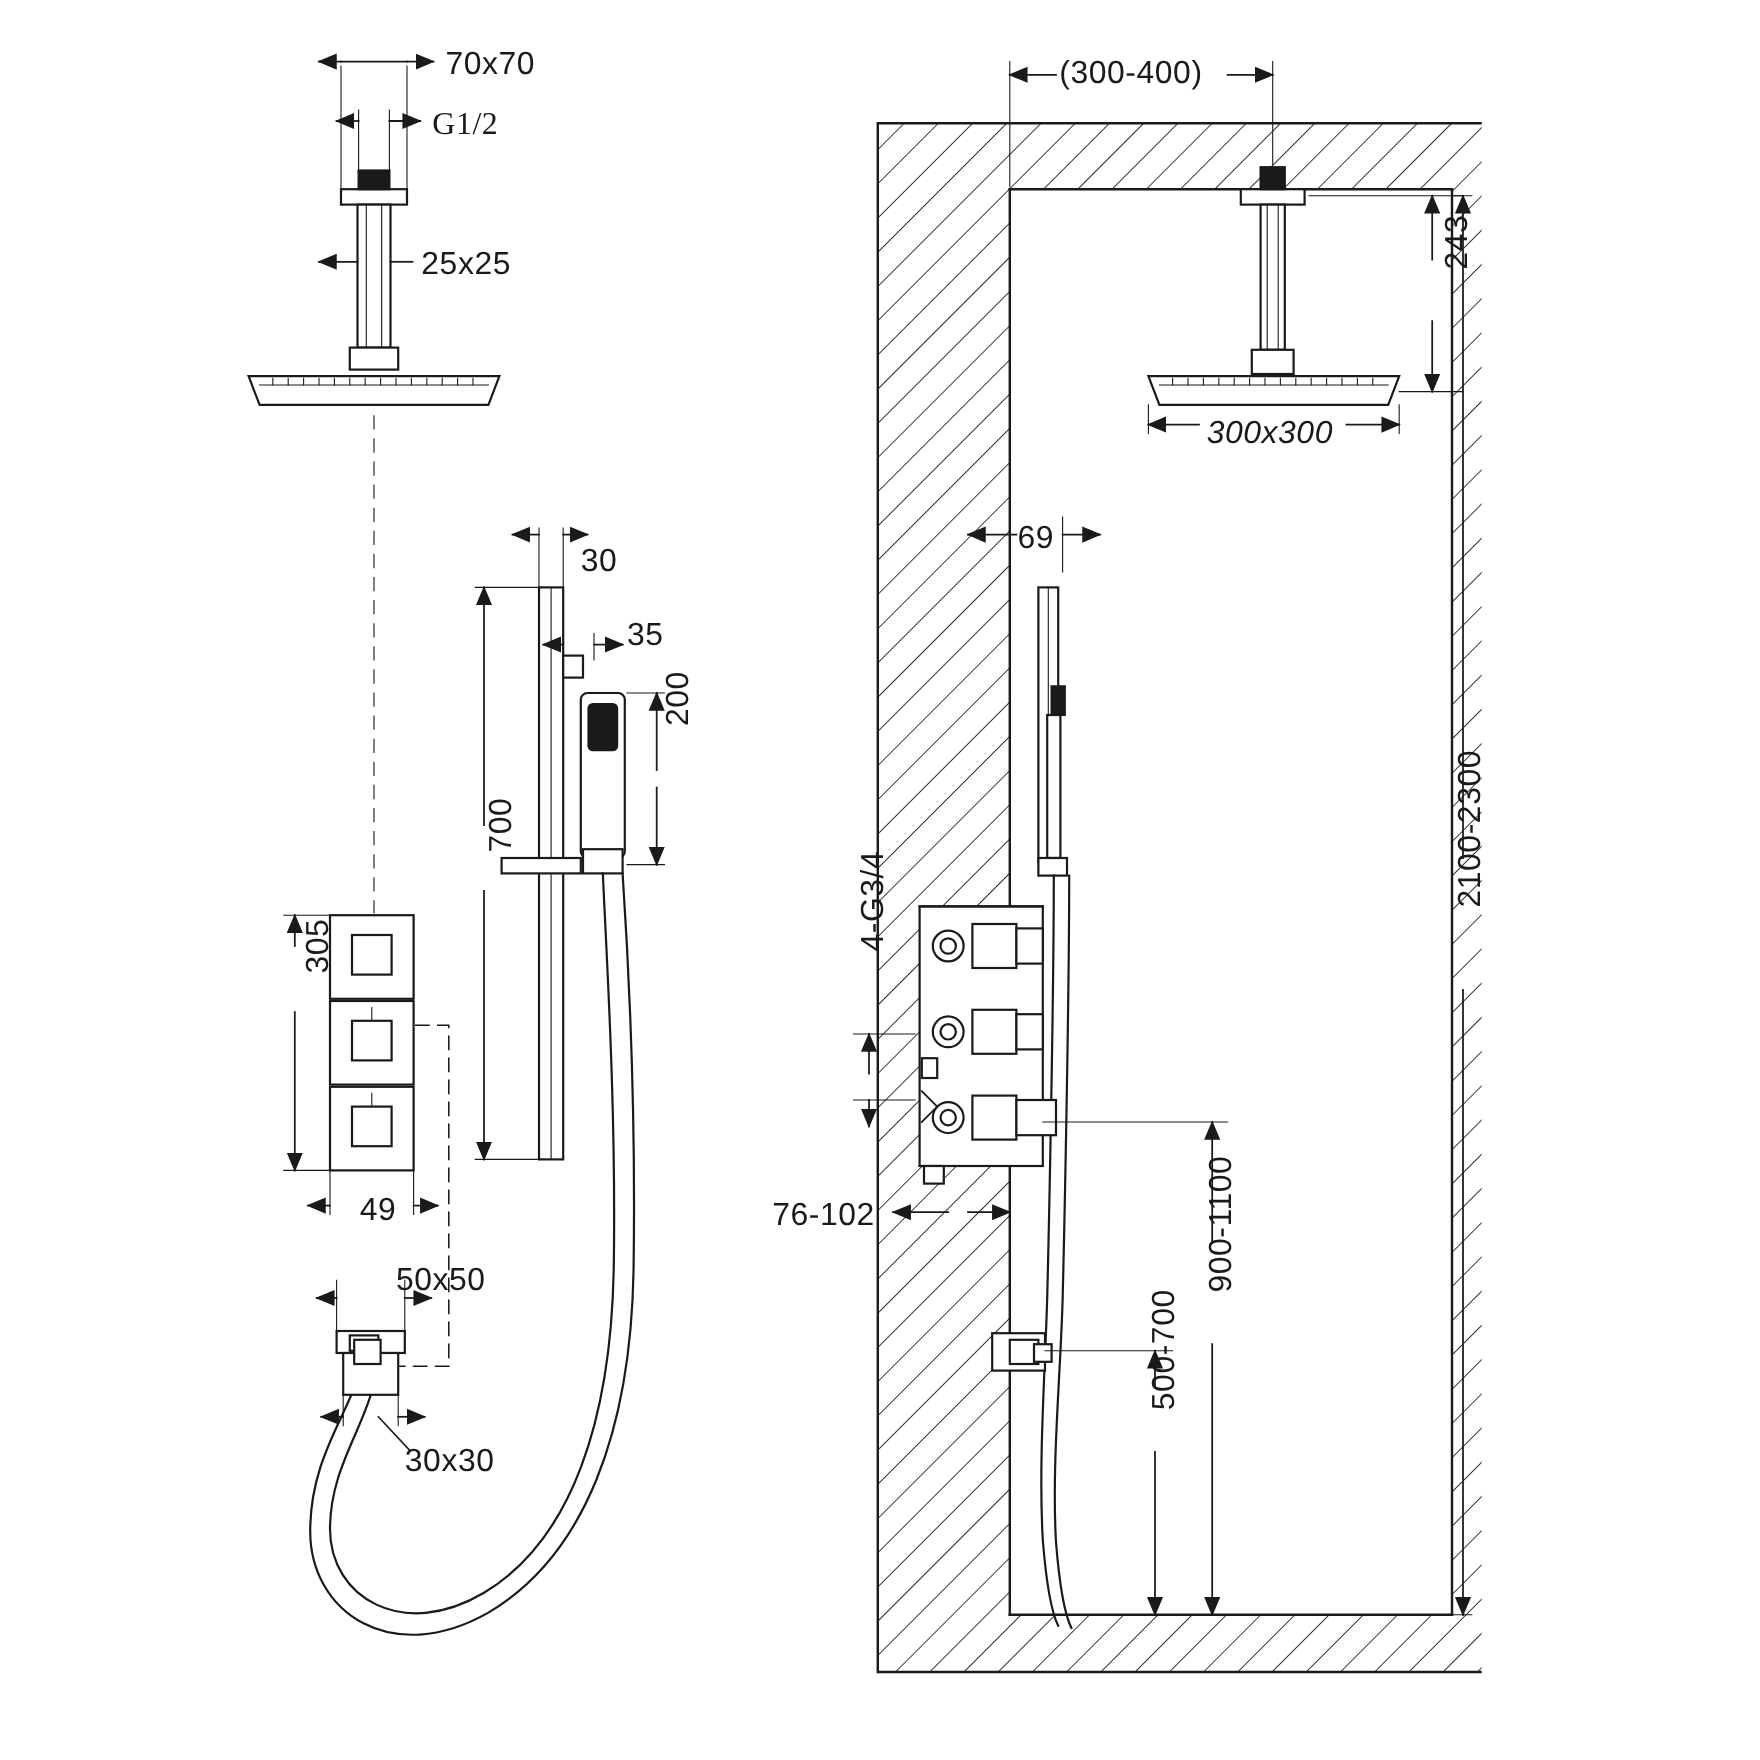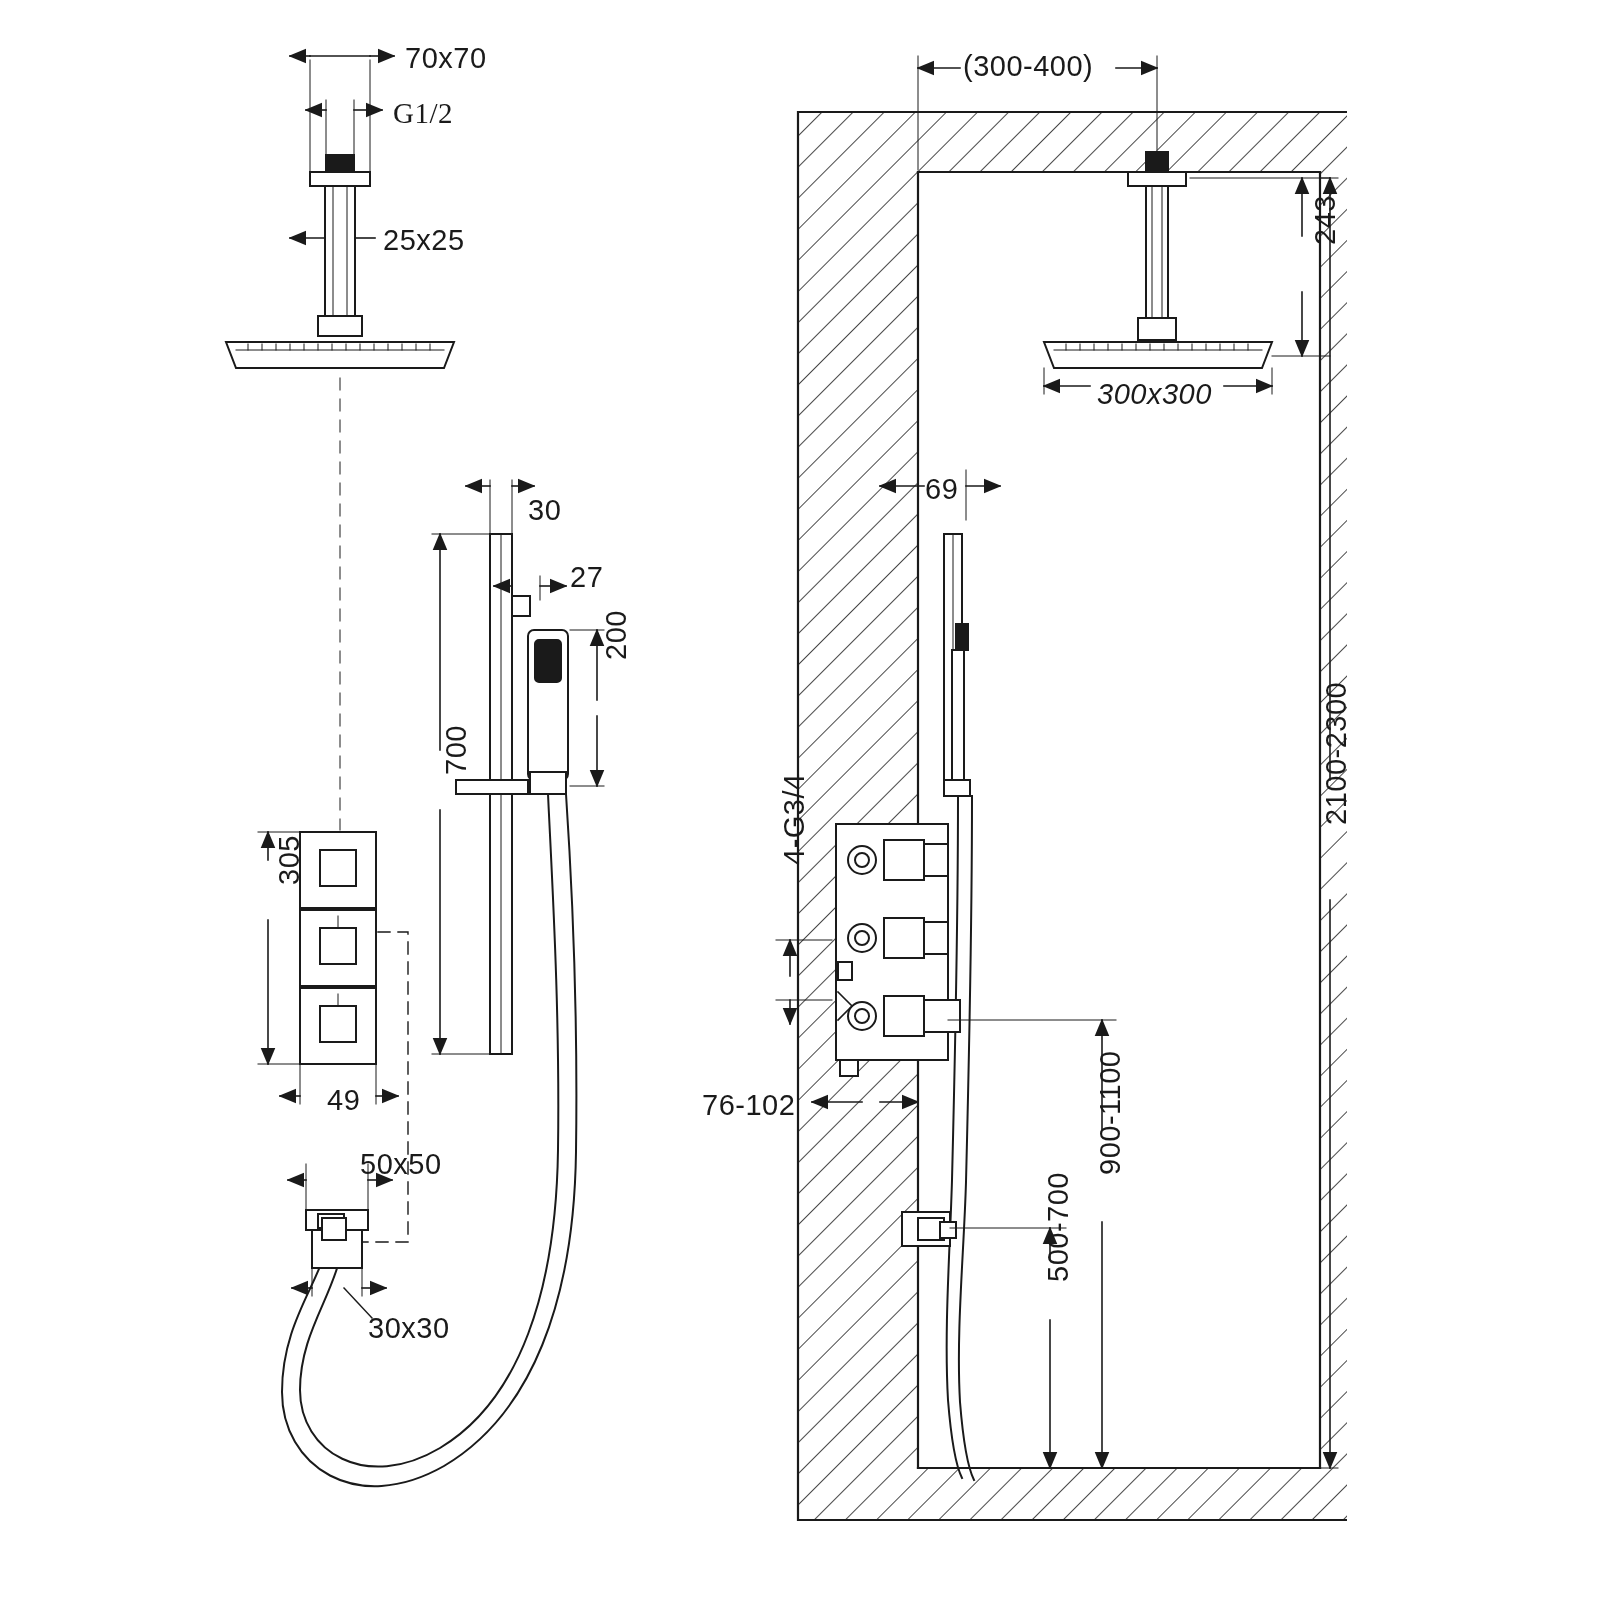--- a/index.html
+++ b/index.html
@@ -351,21 +351,21 @@
         <line x1="1330" y1="900" x2="1330" y2="1468" stroke-width="1.6" marker-end="url(#arrowR)"></line>
       </g>
 
     </g>
   </svg>
 
   <div class="dim-label" style="left:405px; top:42px;">70x70</div>
   <div class="dim-label" style="left:393px; top:97px;font-family:Liberation Serif, serif;">G1/2</div>
   <div class="dim-label" style="left:383px; top:224px;">25x25</div>
   <div class="dim-label" style="left:528px; top:458px;margin-top:36px;">30</div>
-  <div class="dim-label" style="left:570px; top:561px;">27</div>
+  <div class="dim-label" style="left:570px; top:561px;">35</div>
   <div class="dim-label vert" style="left:600px; top:660px;">200</div>
   <div class="dim-label vert" style="left:440px; top:775px;">700</div>
   <div class="dim-label vert" style="left:273px; top:885px;">305</div>
   <div class="dim-label" style="left:327px; top:1084px;">49</div>
   <div class="dim-label" style="left:360px; top:1148px;text-align:right;">50x50</div>
   <div class="dim-label" style="left:368px; top:1312px;">30x30</div>
 
   <div class="dim-label" style="left:963px; top:50px;text-align:center;">(300-400)</div>
   <div class="dim-label vert" style="left:1309px; top:245px;">243</div>
   <div class="dim-label" style="left:1097px; top:378px;font-style:italic;">300x300</div>

